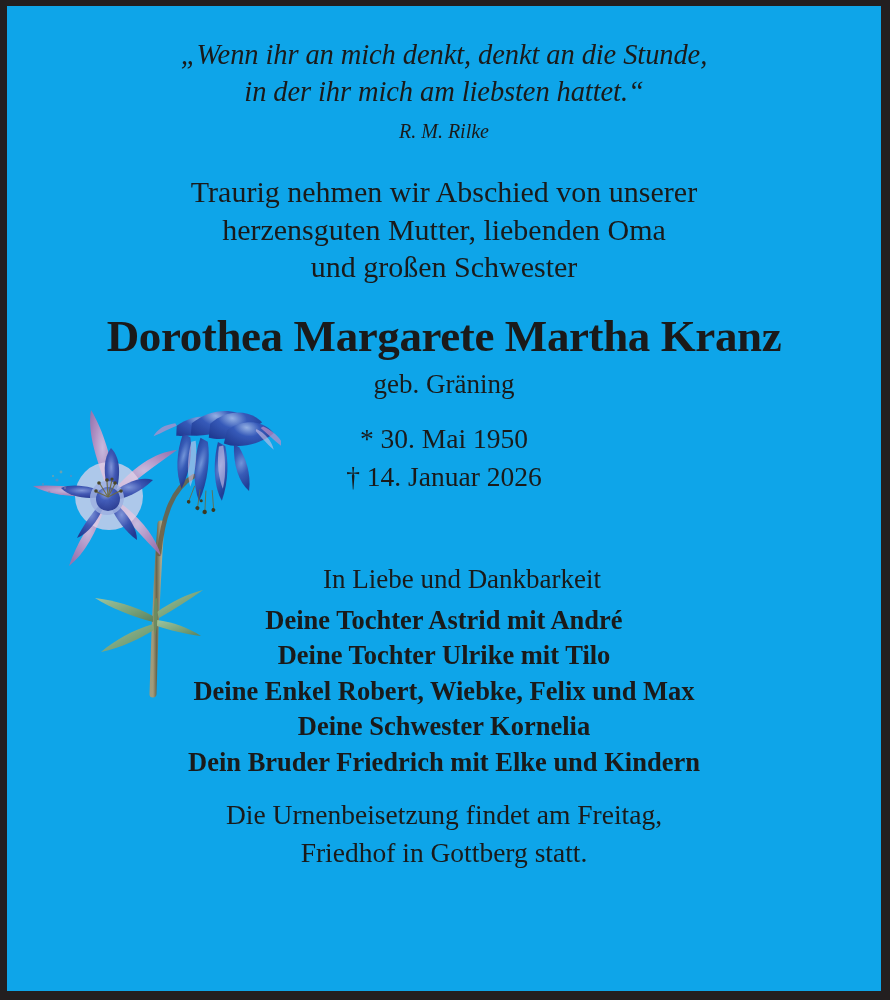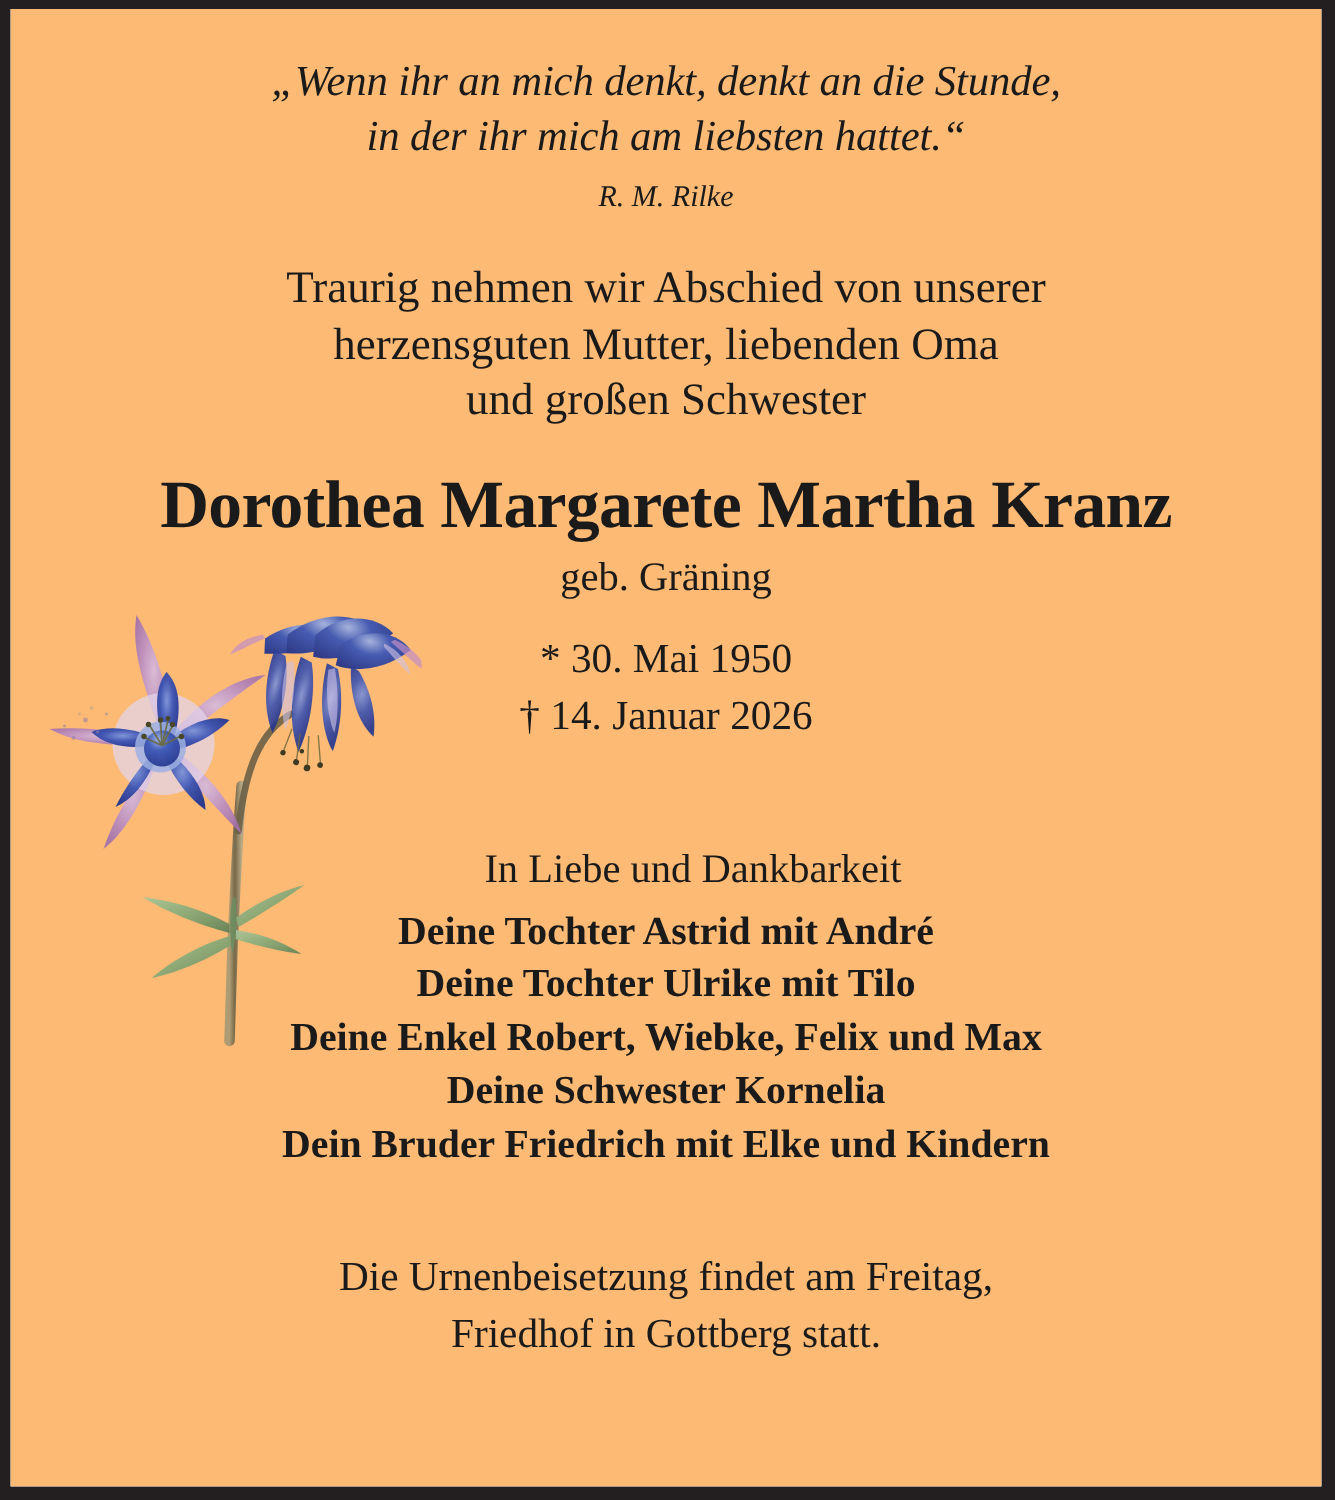--- a/index.html
+++ b/index.html
@@ -25,21 +25,21 @@
     border-left: 7px solid #231f20;
     border-right: 9px solid #231f20;
     border-bottom: 9px solid #231f20;
     overflow: hidden;
   }
 
   .sheet {
     position: relative;
     width: 100%;
     height: 100%;
-    background: #fdba74;
+    background: #0ea5e9;
   }
 
   
   .content {
     position: absolute;
     left: 0;
     top: 0;
     width: 100%;
     text-align: center;
   }
@@ -100,21 +100,21 @@
 
   .family {
     margin-top: 7px;
     font-size: 26.5px;
     font-weight: bold;
     line-height: 35.5px;
   }
   .family-line { display: block; white-space: nowrap; }
 
   .service {
-    margin-top: 52px;
+    margin-top: 16px;
     font-size: 27.5px;
     line-height: 37.5px;
   }
   .service-line { display: block; }
 
   
   .flower {
     position: absolute;
     left: 24px;
     top: 378px;

